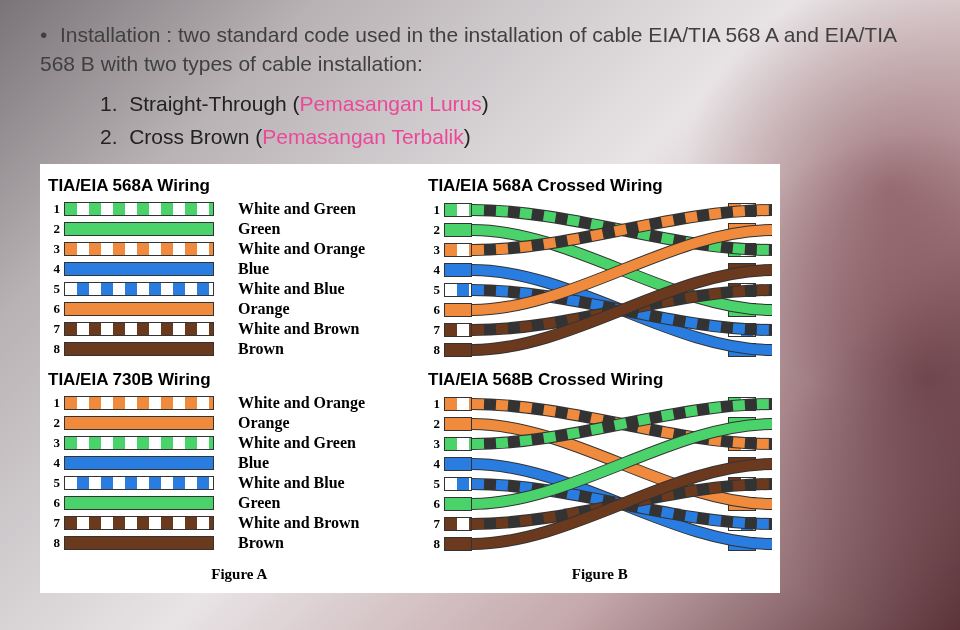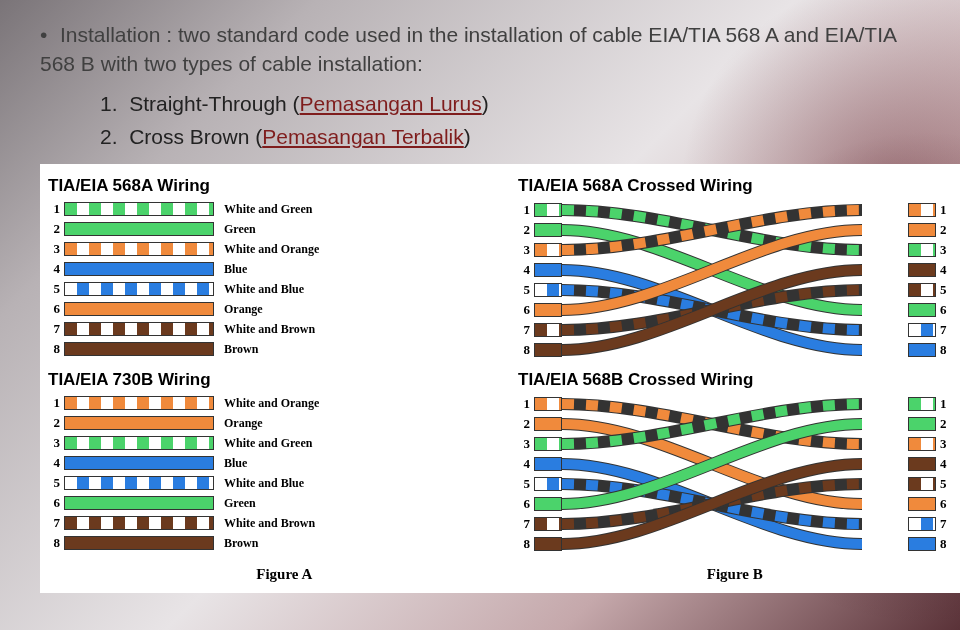--- a/index.html
+++ b/index.html
@@ -34,26 +34,26 @@
   .bullet-text .dot {
     display: inline-block;
     width: 20px;
   }
   .sub-list {
     margin-left: 60px;
     font-size: 21px;
     color: #222;
     line-height: 1.6;
   }
-  .red { color: #7f1d1d; text-decoration: underline; }
+  .red { color: #ec4899; }
   .diagram-wrap {
     background: #fff;
     margin-top: 10px;
     padding: 8px 0 10px 0;
-    width: 920px;
+    width: 740px;
   }
   .diagram-grid {
     display: grid;
     grid-template-columns: 1fr 1fr;
     gap: 4px 20px;
   }
   .panel {
     padding: 2px 6px;
   }
   .panel-title {
@@ -78,22 +78,22 @@
   }
   .wire {
     height: 14px;
     width: 150px;
     border: 1px solid #333;
     box-sizing: border-box;
   }
   .wire-label {
     font-family: "Comic Sans MS", cursive;
     font-weight: bold;
-    font-size: 12px;
-    margin-left: 10px;
+    font-size: 16px;
+    margin-left: 24px;
     white-space: nowrap;
   }
   
   .c-green { background: #4bd36b; }
   .c-orange { background: #f08a3c; }
   .c-blue  { background: #2a7de0; }
   .c-brown { background: #6b3a1e; }
   
   .s-green { background: repeating-linear-gradient(90deg,#4bd36b 0 12px,#fff 12px 24px); }
   .s-orange{ background: repeating-linear-gradient(90deg,#f08a3c 0 12px,#fff 12px 24px); }

